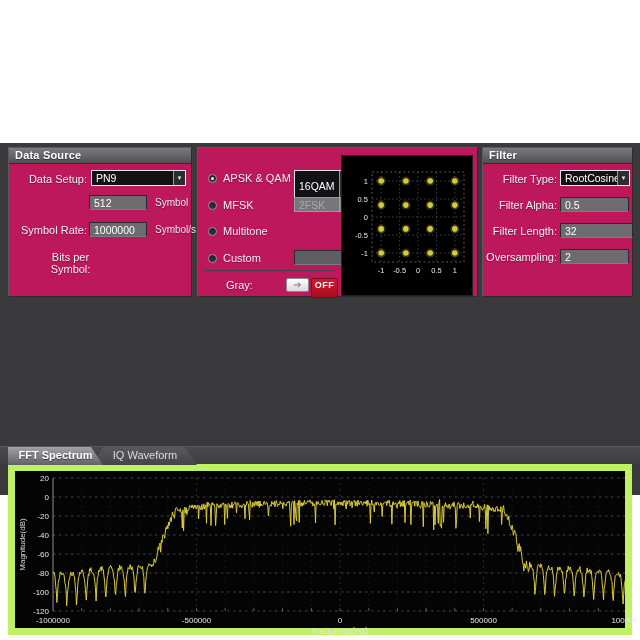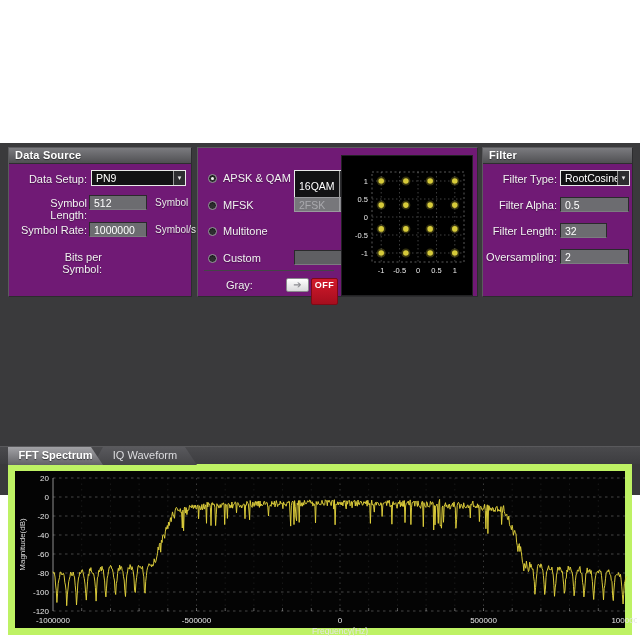--- a/index.html
+++ b/index.html
@@ -1,20 +1,20 @@
 <!DOCTYPE html>
 <html><head>
 <meta charset="utf-8">
 <style>
   * { margin:0; padding:0; box-sizing:border-box; }
   html,body { width:640px; height:640px; background:#ffffff; font-family:"Liberation Sans", sans-serif; overflow:hidden; }
   #stage { position:relative; width:640px; height:640px; background:#ffffff; }
   #app { position:absolute; left:0; top:143px; width:640px; height:352px; background:#3a3a3c; }
 
-  .panel { position:absolute; background:#701a75; border:1px solid #5b5b5e; border-bottom-color:#2c2c2e; border-right-color:#2c2c2e; }
+  .panel { position:absolute; background:#be185d; border:1px solid #5b5b5e; border-bottom-color:#2c2c2e; border-right-color:#2c2c2e; }
   .panel-header { height:16px; background:linear-gradient(#7b7b7f,#505053); border-bottom:1px solid #2e2e30;
     color:#fff; font-size:11px; font-weight:bold; line-height:15px; padding-left:6px; letter-spacing:.2px;
     text-shadow:0 1px 1px rgba(0,0,0,.5); }
   .flabel { position:absolute; color:#f2f2f2; font-size:11px; text-align:right; text-shadow:0 1px 1px rgba(0,0,0,.4); }
   .funit  { position:absolute; color:#e8e8e8; font-size:10px; text-shadow:0 1px 1px rgba(0,0,0,.4); }
   .tbox { position:absolute; background:#6c6c70; border:1px solid #2a2a2c; border-bottom-color:#7c7c80;
     color:#ffffff; font-size:10.5px; font-family:"Liberation Sans",sans-serif; padding:0 4px; height:15px; outline:none; }
   .tbox:disabled { background:#5e5e62; }
   .dd { position:absolute; height:16px; background:#121214; border:1px solid #e9e9e9; display:flex; align-items:center; cursor:default; }
   .dd .dd-val { flex:1; color:#ffffff; font-size:10.5px; padding:0 4px; white-space:nowrap; overflow:hidden; }
@@ -25,21 +25,21 @@
   .dd.disabled .dd-arrow { background:#85858a; color:#b8b8bc; border-left-color:#a0a0a4; }
 
   .radio { position:absolute; width:9px; height:9px; border-radius:50%; border:1px solid #9a9a9e; background:#2e2e30;
     box-shadow:inset 0 1px 2px rgba(0,0,0,.6); }
   .radio.sel::after { content:""; position:absolute; left:2px; top:2px; width:3px; height:3px; border-radius:50%; background:#f4f4f4; }
   .rlabel { position:absolute; color:#f2f2f2; font-size:11px; text-shadow:0 1px 1px rgba(0,0,0,.4); }
 
   .sep { position:absolute; height:1px; background:#2f2f31; border-bottom:1px solid #55555890; }
   .arrow-btn { position:absolute; width:23px; height:14px; background:linear-gradient(#ffffff,#d9d9db); border:1px solid #8a8a8e;
     border-radius:2px; color:#8f8f94; font-size:10px; line-height:12px; text-align:center; }
-  .off-btn { position:absolute; width:27px; height:27px; background:linear-gradient(#d21a2c,#a50e1e); border:1px solid #7e0a16;
+  .off-btn { position:absolute; width:27px; height:20px; background:linear-gradient(#d21a2c,#a50e1e); border:1px solid #7e0a16;
     border-radius:2px; color:#ffffff; font-size:9px; font-weight:bold; line-height:13px; text-align:center; letter-spacing:.5px; }
 
   .const-box { position:absolute; background:#000000; border:1px solid #222224; }
 
   #tabbar { position:absolute; left:0; top:303px; width:640px; height:18px; background:linear-gradient(#4a4a4d,#3d3d40); border-top:1px solid #59595c; }
   .tab { position:absolute; top:0; height:18px; font-size:11px; line-height:17px; text-align:center; }
   .tab.active { background:linear-gradient(#a2a2a6,#636367); clip-path:polygon(0 0, calc(100% - 12px) 0, 100% 100%, 0 100%);
     color:#ffffff; font-weight:bold; text-shadow:0 1px 1px rgba(0,0,0,.55); z-index:2; }
   .tab.inactive { background:linear-gradient(#59595d,#454548); clip-path:polygon(10px 0, calc(100% - 12px) 0, 100% 100%, 0 100%);
     color:#dcdcdf; z-index:1; }
@@ -54,29 +54,28 @@
 
     <div class="panel" style="left:8px; top:4px; width:184px; height:150px;">
       <div class="panel-header">Data Source</div>
 
       <div class="flabel" style="left:4px; top:25px; width:74px;">Data Setup:</div>
       <div class="dd" style="left:82px; top:22px; width:95px;">
         <span class="dd-val">PN9</span>
         <span class="dd-arrow">▾</span>
       </div>
 
-      <div class="flabel" style="left:4px; top:49px; width:74px;">Symbol Length:</div>
       <input class="tbox" style="left: 80px; top: 47px; width: 58px;" value="512">
       <div class="funit" style="left:146px; top:49px;">Symbol</div>
 
       <div class="flabel" style="left:4px; top:76px; width:74px;">Symbol Rate:</div>
       <input class="tbox" style="left: 80px; top: 74px; width: 58px;" value="1000000">
       <div class="funit" style="left:146px; top:76px;">Symbol/s</div>
 
-      <div class="flabel" style="left:10px; top:103px; width:83px; text-align:right; padding-left:4px;">Bits per Symbol:</div>
+      <div class="flabel" style="left:18px; top:103px; width:83px; text-align:center; padding-left:4px;">Bits per Symbol:</div>
     </div>
 
     <div class="panel" style="left:197px; top:4px; width:281px; height:150px;">
 
       <span class="radio sel" style="left:10px; top:26px;"></span>
       <div class="rlabel" style="left:25px; top:24px;">APSK &amp; QAM</div>
       <div class="dd" style="left:96px; top:22px; width:58px; height:31px;">
         <span class="dd-val">16QAM</span>
         <span class="dd-arrow">▾</span>
       </div>
@@ -166,21 +165,21 @@
       <div class="flabel" style="left:2px; top:25px; width:72px;">Filter Type:</div>
       <div class="dd" style="left:77px; top:22px; width:70px;">
         <span class="dd-val">RootCosine</span>
         <span class="dd-arrow">▾</span>
       </div>
 
       <div class="flabel" style="left:2px; top:51px; width:72px;">Filter Alpha:</div>
       <input class="tbox" style="left: 77px; top: 49px; width: 69px;" value="0.5">
 
       <div class="flabel" style="left:2px; top:77px; width:72px;">Filter Length:</div>
-      <input class="tbox" style="left: 77px; top: 75px; width: 47px;" value="32">
+      <input class="tbox" style="left: 77px; top: 75px; width: 73px;" value="32">
 
       <div class="flabel" style="left:2px; top:103px; width:72px;">Oversampling:</div>
       <input class="tbox" style="left: 77px; top: 101px; width: 69px;" value="2">
     </div>
 
     <div id="tabbar">
       <div class="tab inactive" style="left:93px; width:104px;">IQ Waveform</div>
       <div class="tab active" style="left:8px; width:95px;">FFT Spectrum</div>
     </div>
 

